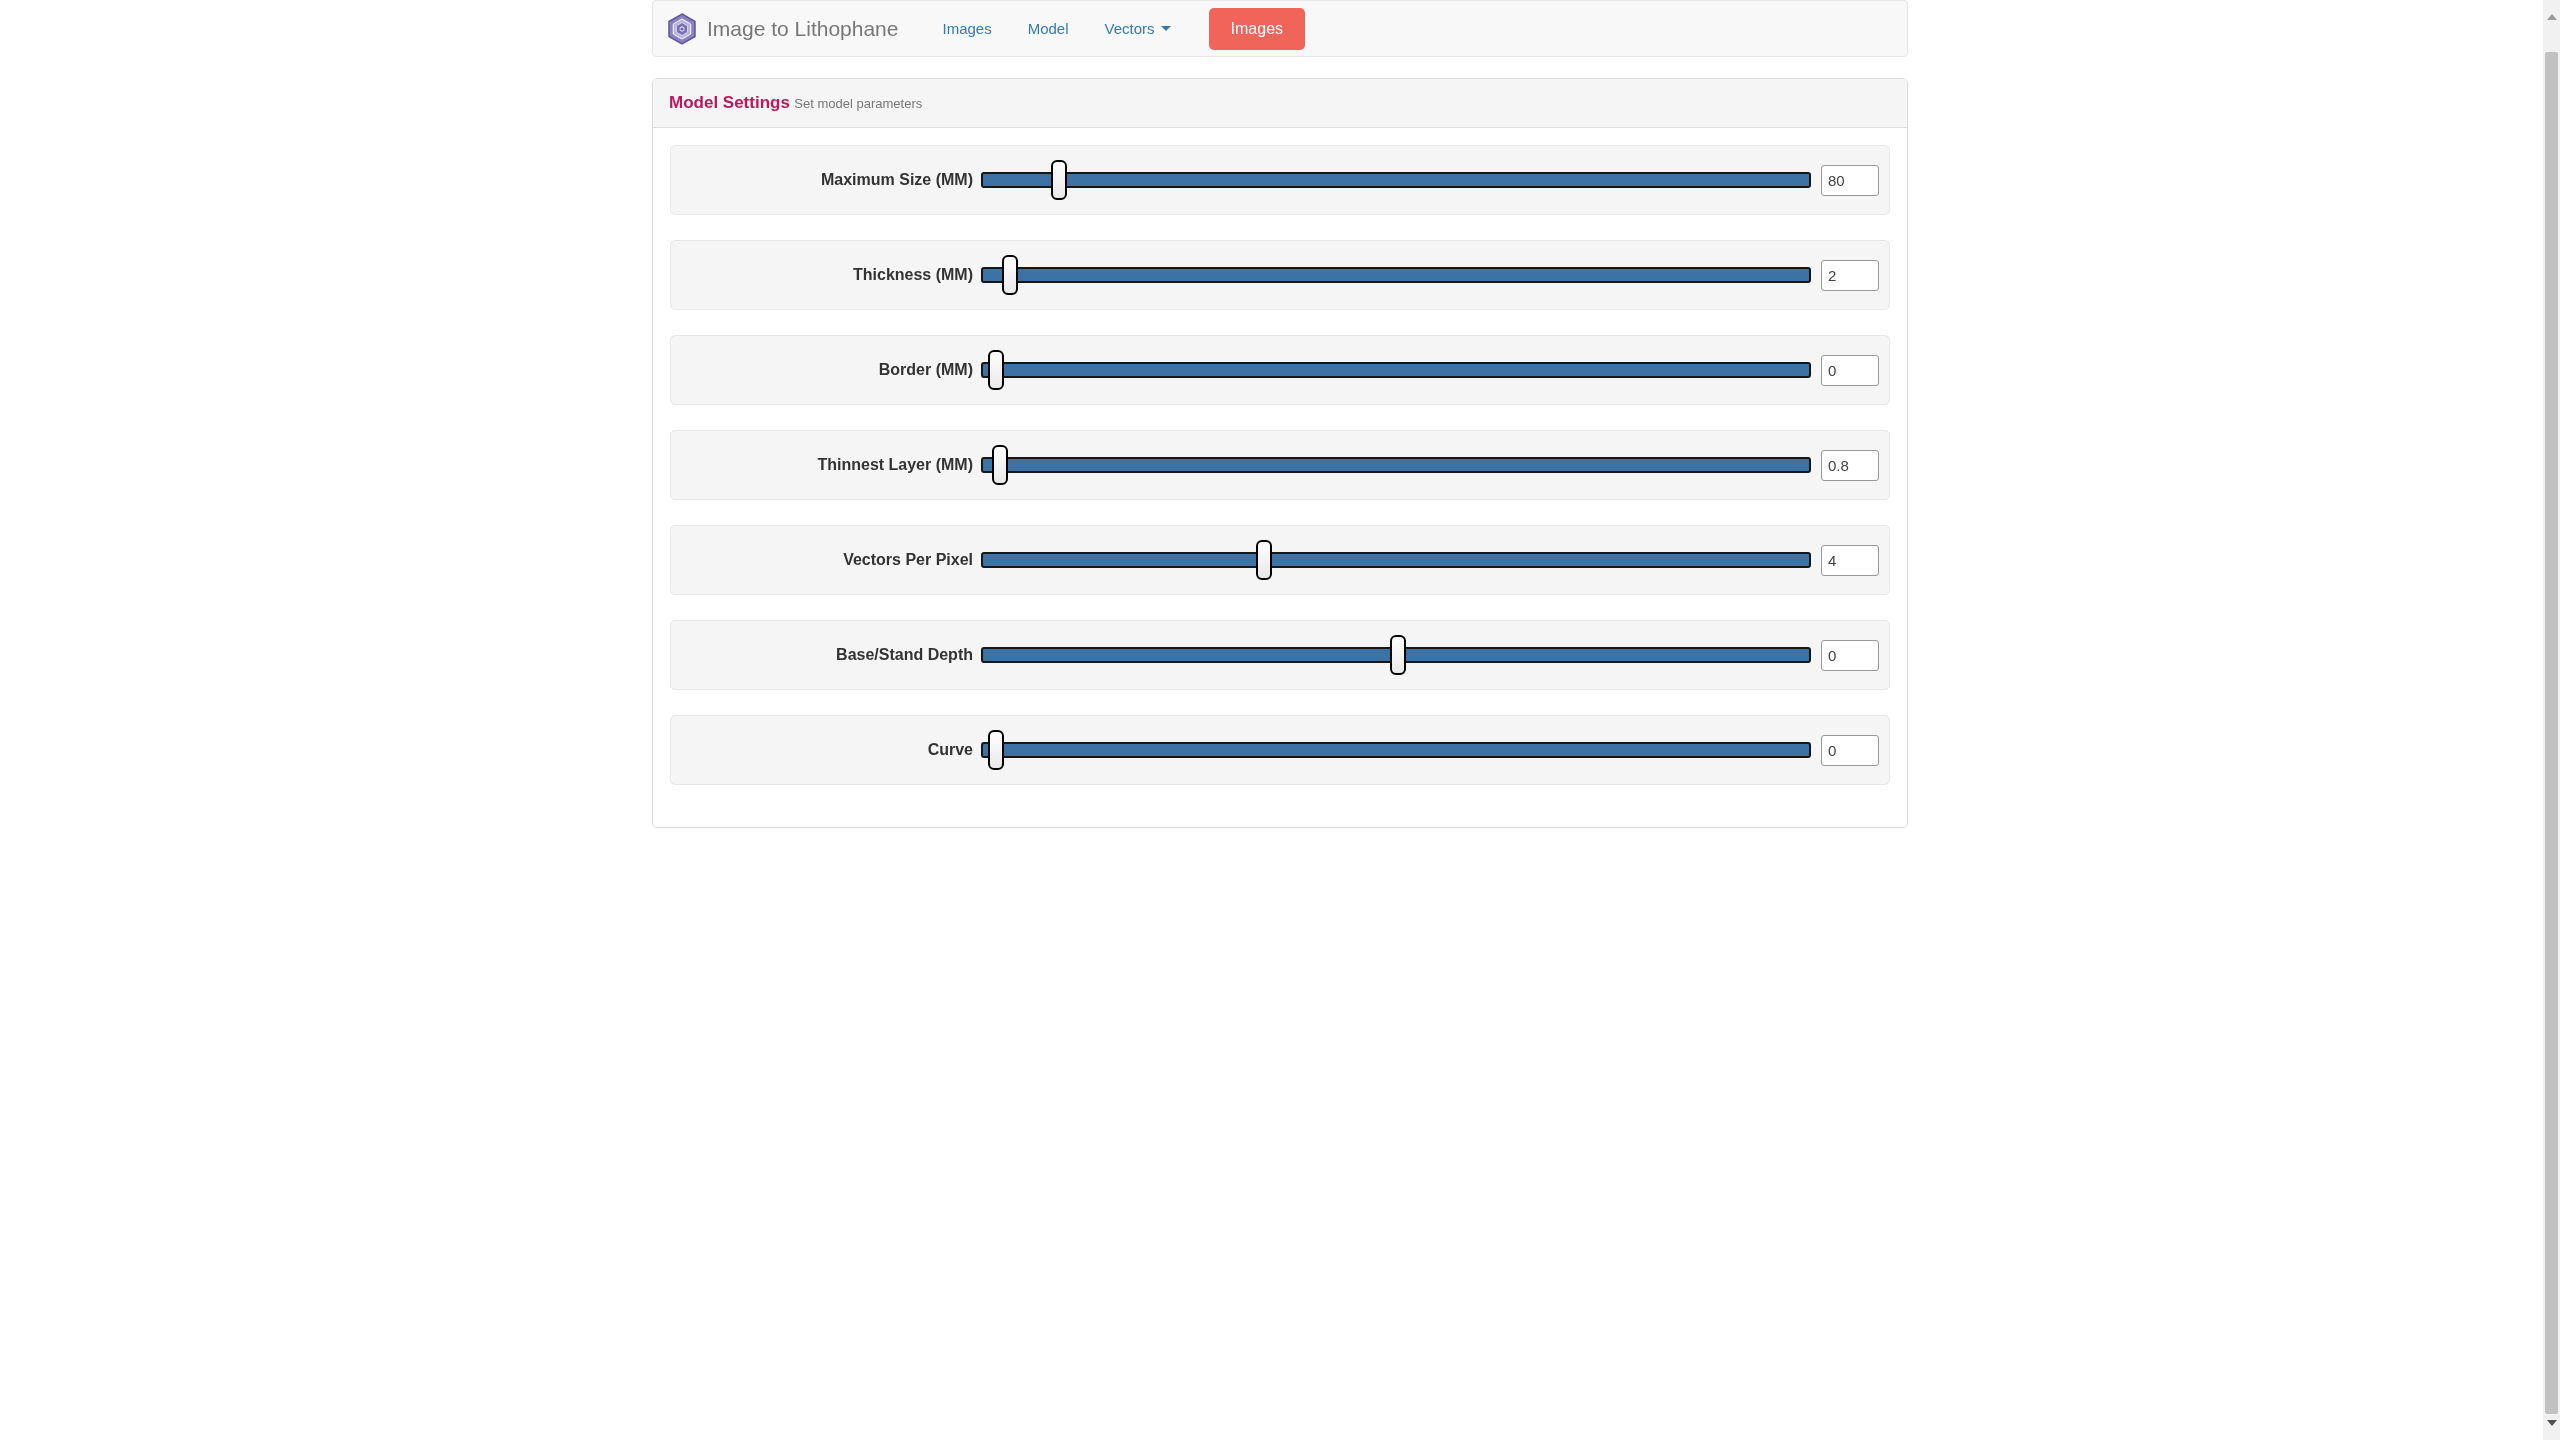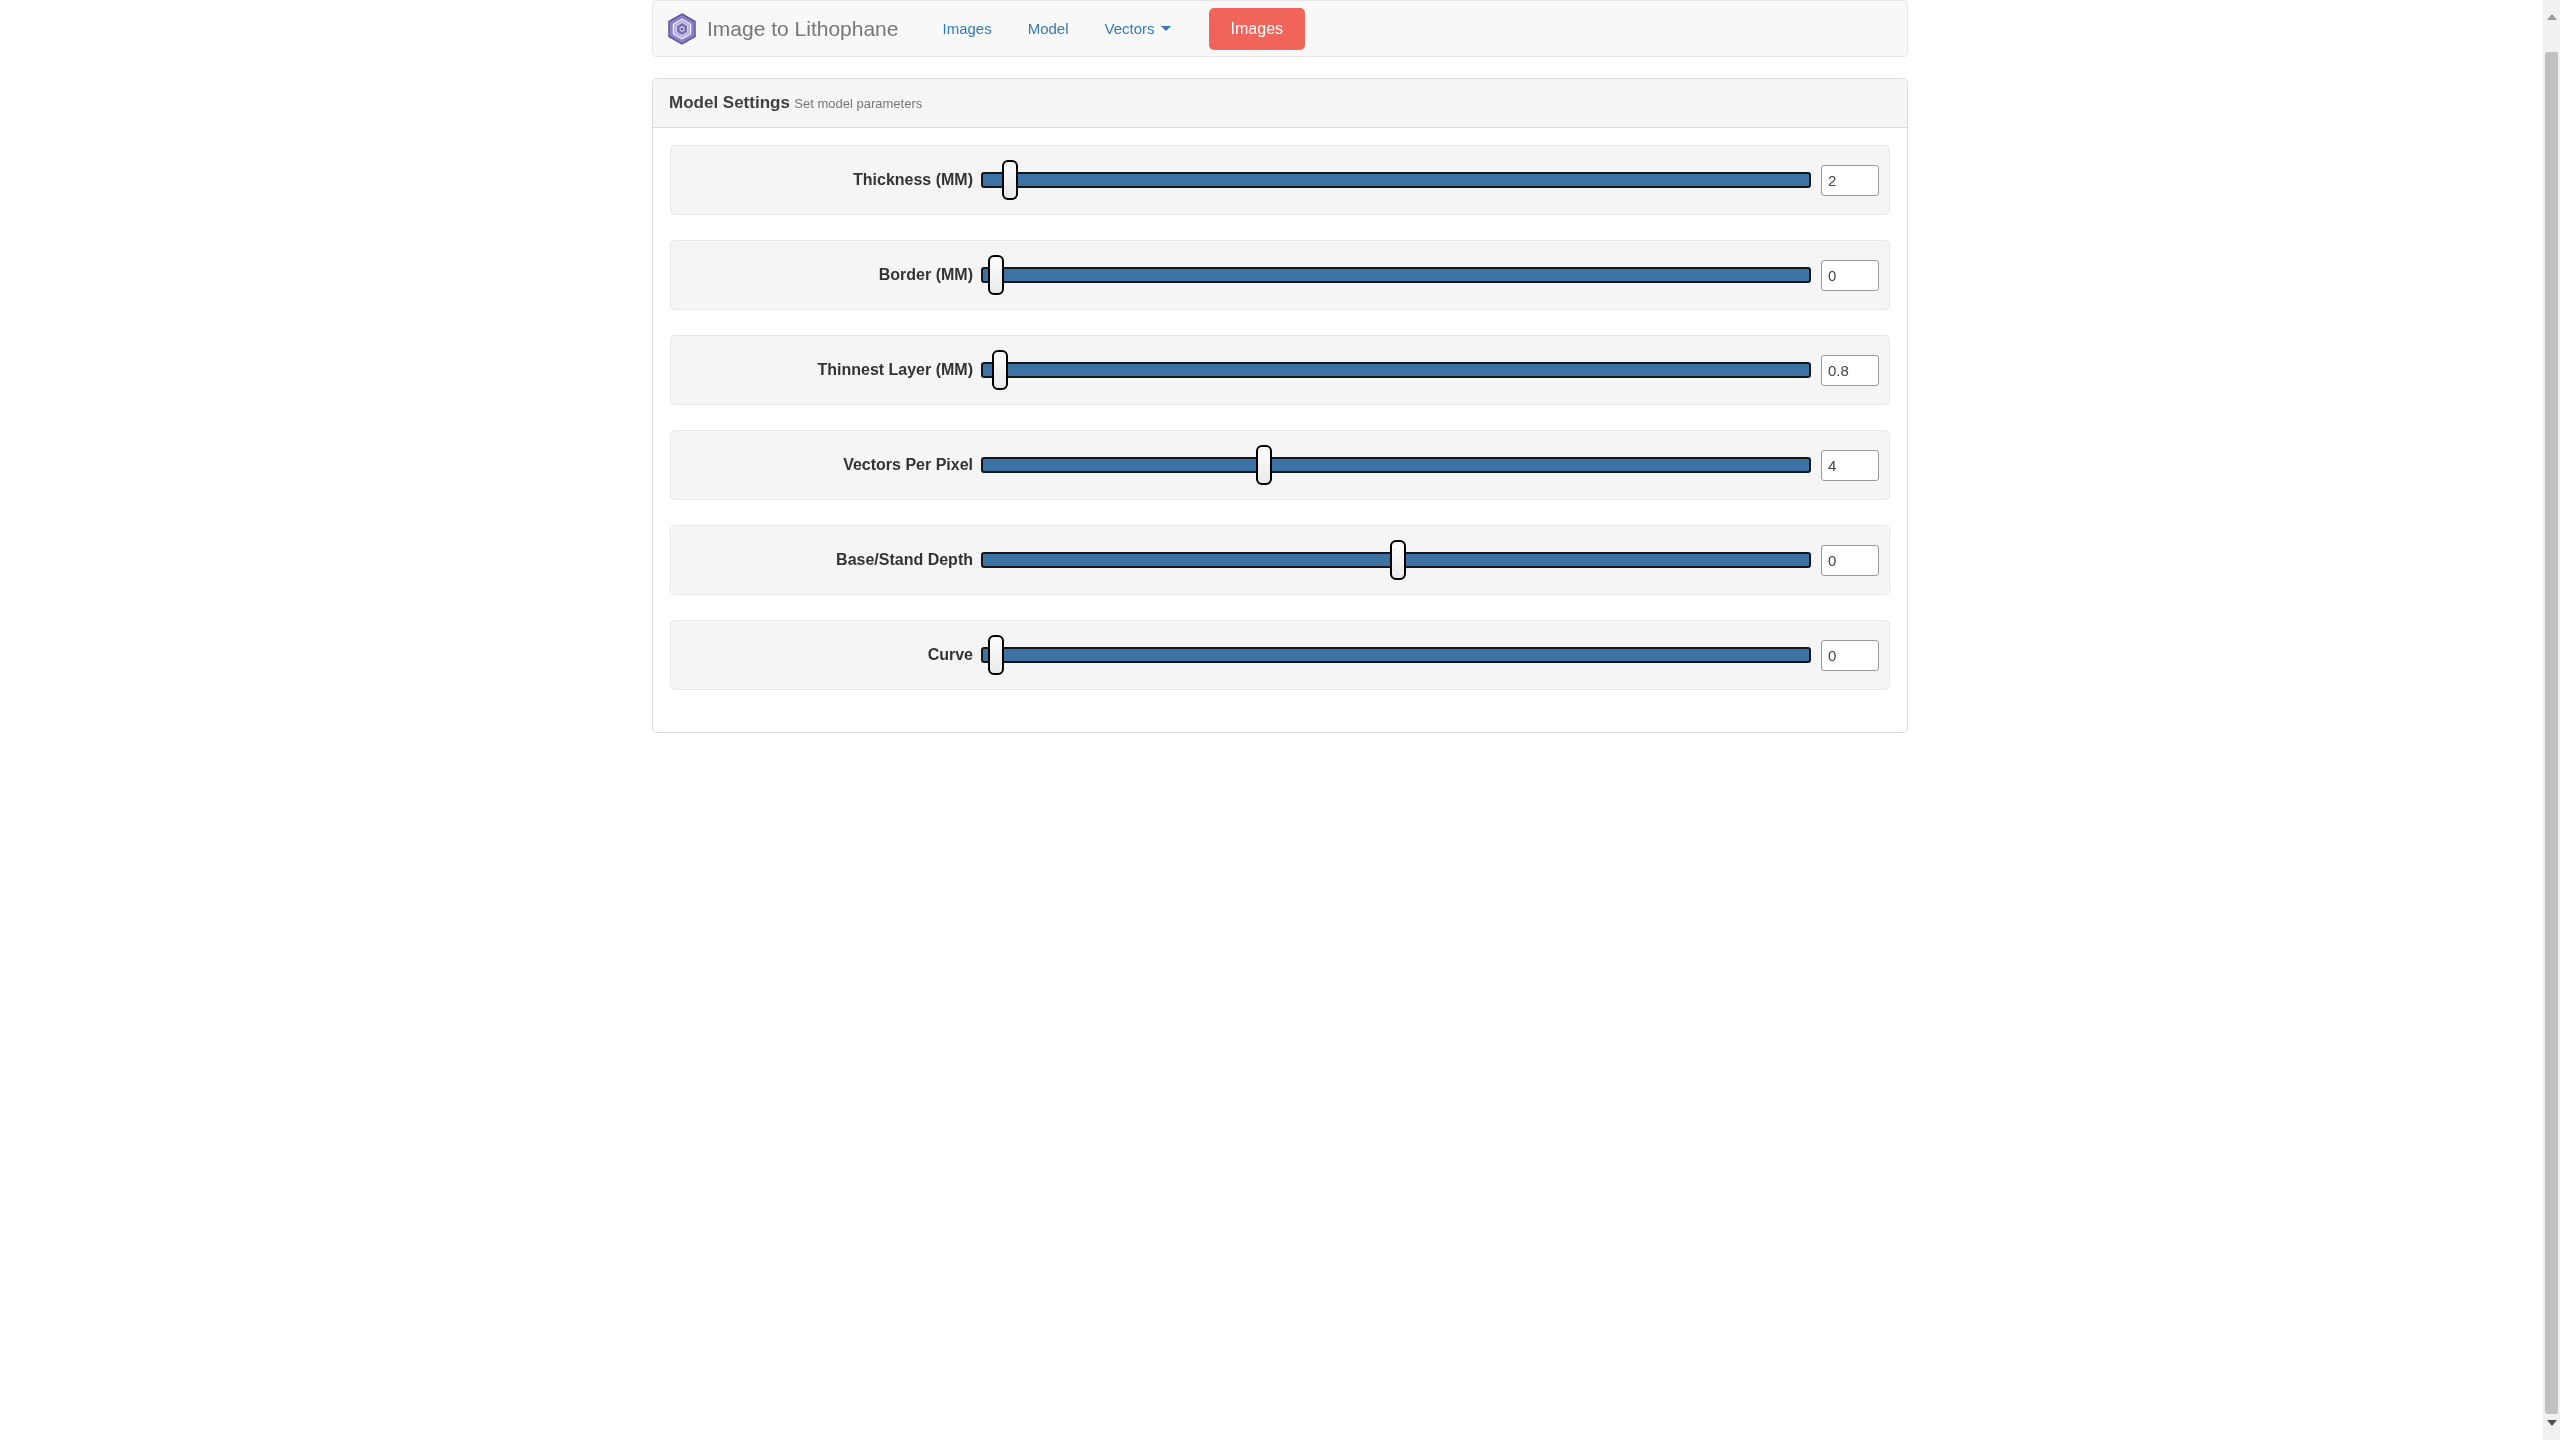--- a/index.html
+++ b/index.html
@@ -27,21 +27,21 @@
     border-left:5px solid transparent;border-right:5px solid transparent;
     border-top:5px solid var(--link-blue);}
   .patreon-btn{display:inline-flex;align-items:center;justify-content:center;
     margin-left:20px;height:42px;padding:0 22px;background:var(--patreon-red);
     color:#fff;font-size:16px;border-radius:5px;cursor:pointer;text-decoration:none;}
 
   
   .panel{margin-top:21px;background:#fff;border:1px solid #ddd;border-radius:5px;}
   .panel-heading{background:#f5f5f5;border-bottom:1px solid #ddd;
     border-radius:4px 4px 0 0;padding:14px 16px;}
-  .panel-title{font-size:17px;font-weight:bold;color:#404040;}
+  .panel-title{font-size:17px;font-weight:bold;color:#be185d;}
   .panel-subtitle{font-size:13px;color:#767676;}
   .panel-body{padding:17px 17px 42px 17px;}
 
   
   .slider-row{display:flex;align-items:center;height:70px;margin-bottom:25px;
     background:var(--row-bg);border:1px solid #e8e8e8;border-radius:5px;padding:0 10px;}
   .slider-row:last-child{margin-bottom:0;}
   .slider-label{flex:0 0 300px;text-align:right;padding-right:8px;
     font-size:16px;font-weight:bold;color:#333;white-space:nowrap;}
   .slider{position:relative;flex:1 1 auto;height:100%;margin-right:10px;cursor:pointer;}
@@ -106,20 +106,28 @@
 
     <a class="patreon-btn">Images</a>
   </nav>
 
   <section class="panel">
     <header class="panel-heading">
       <span class="panel-title">Model Settings</span>
       <span class="panel-subtitle">Set model parameters</span>
     </header>
     <div class="panel-body" id="slider-rows">
+  <div class="slider-row">
+    <label class="slider-label">Maximum Size (MM)</label>
+    <div class="slider">
+      <div class="slider-track"></div>
+      <div class="slider-handle" style="left: calc(9.4% - 8px);"></div>
+    </div>
+    <input class="slider-value" type="text" value="80" style="">
+  </div>
 
   <div class="slider-row">
     <label class="slider-label">Thickness (MM)</label>
     <div class="slider">
       <div class="slider-track"></div>
       <div class="slider-handle" style="left: calc(3.5% - 8px);"></div>
     </div>
     <input class="slider-value" type="text" value="2" style="">
   </div>
 

